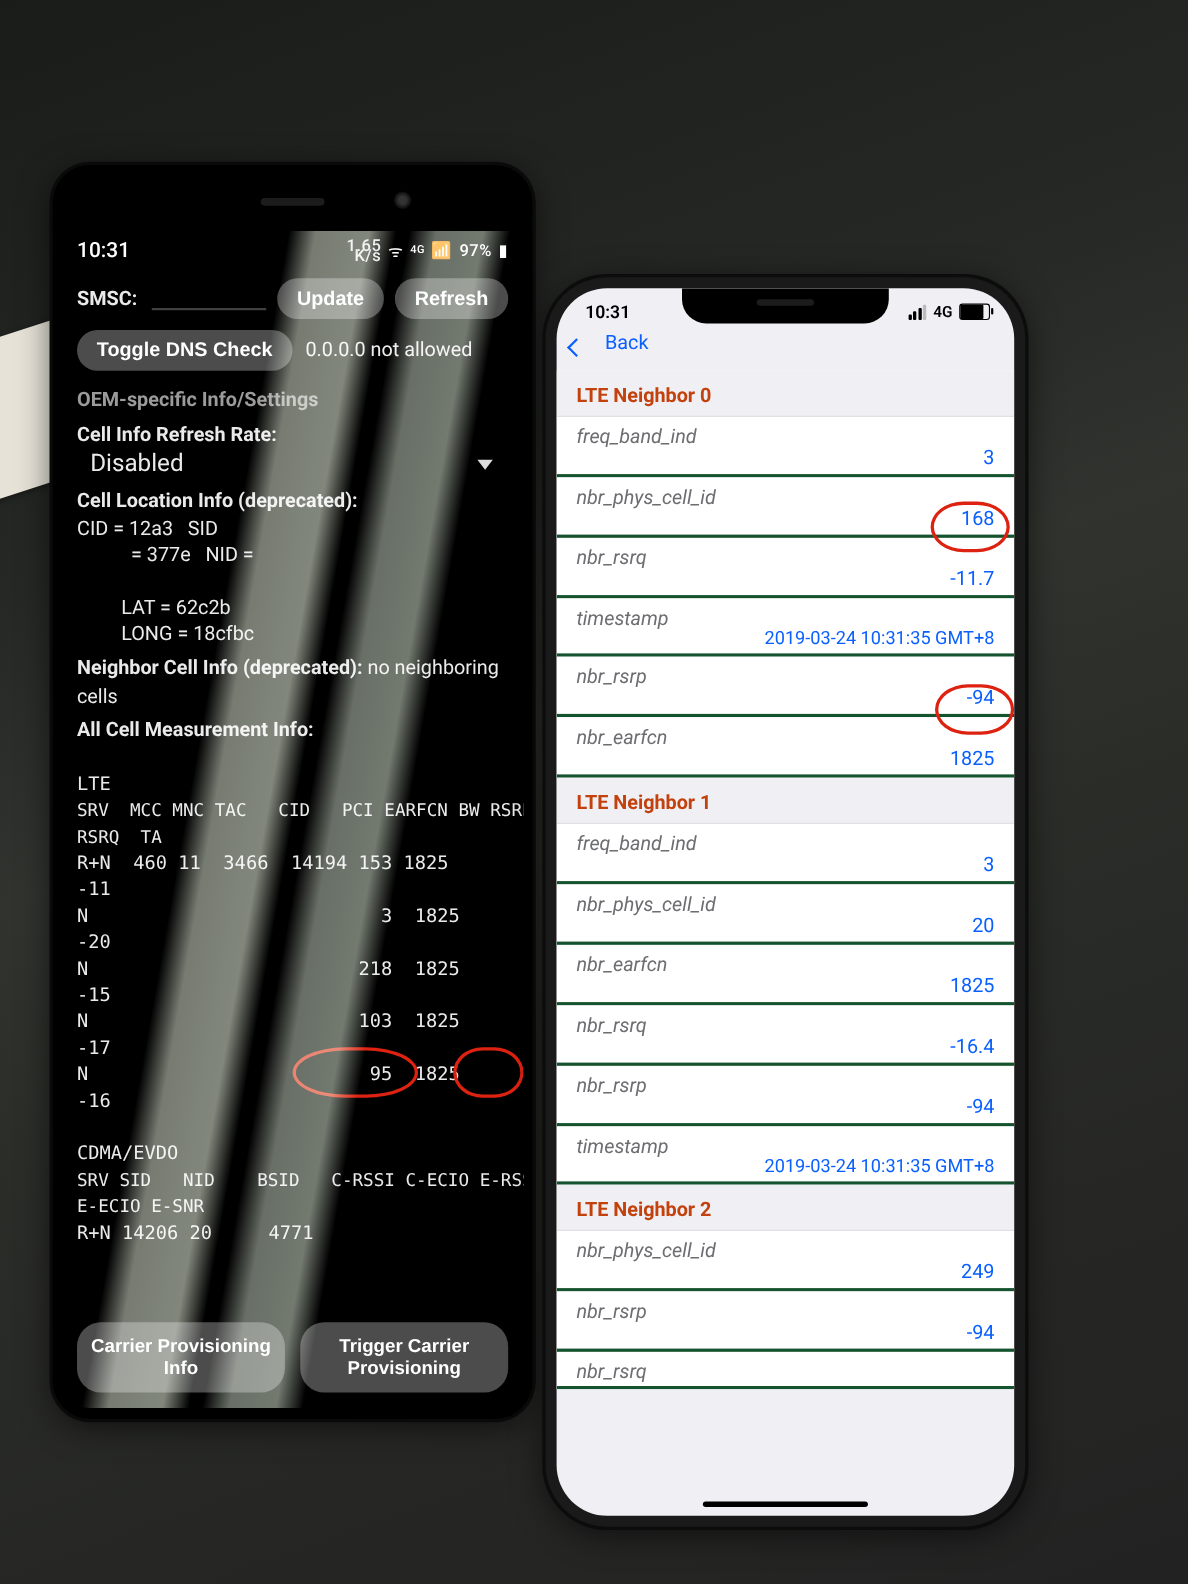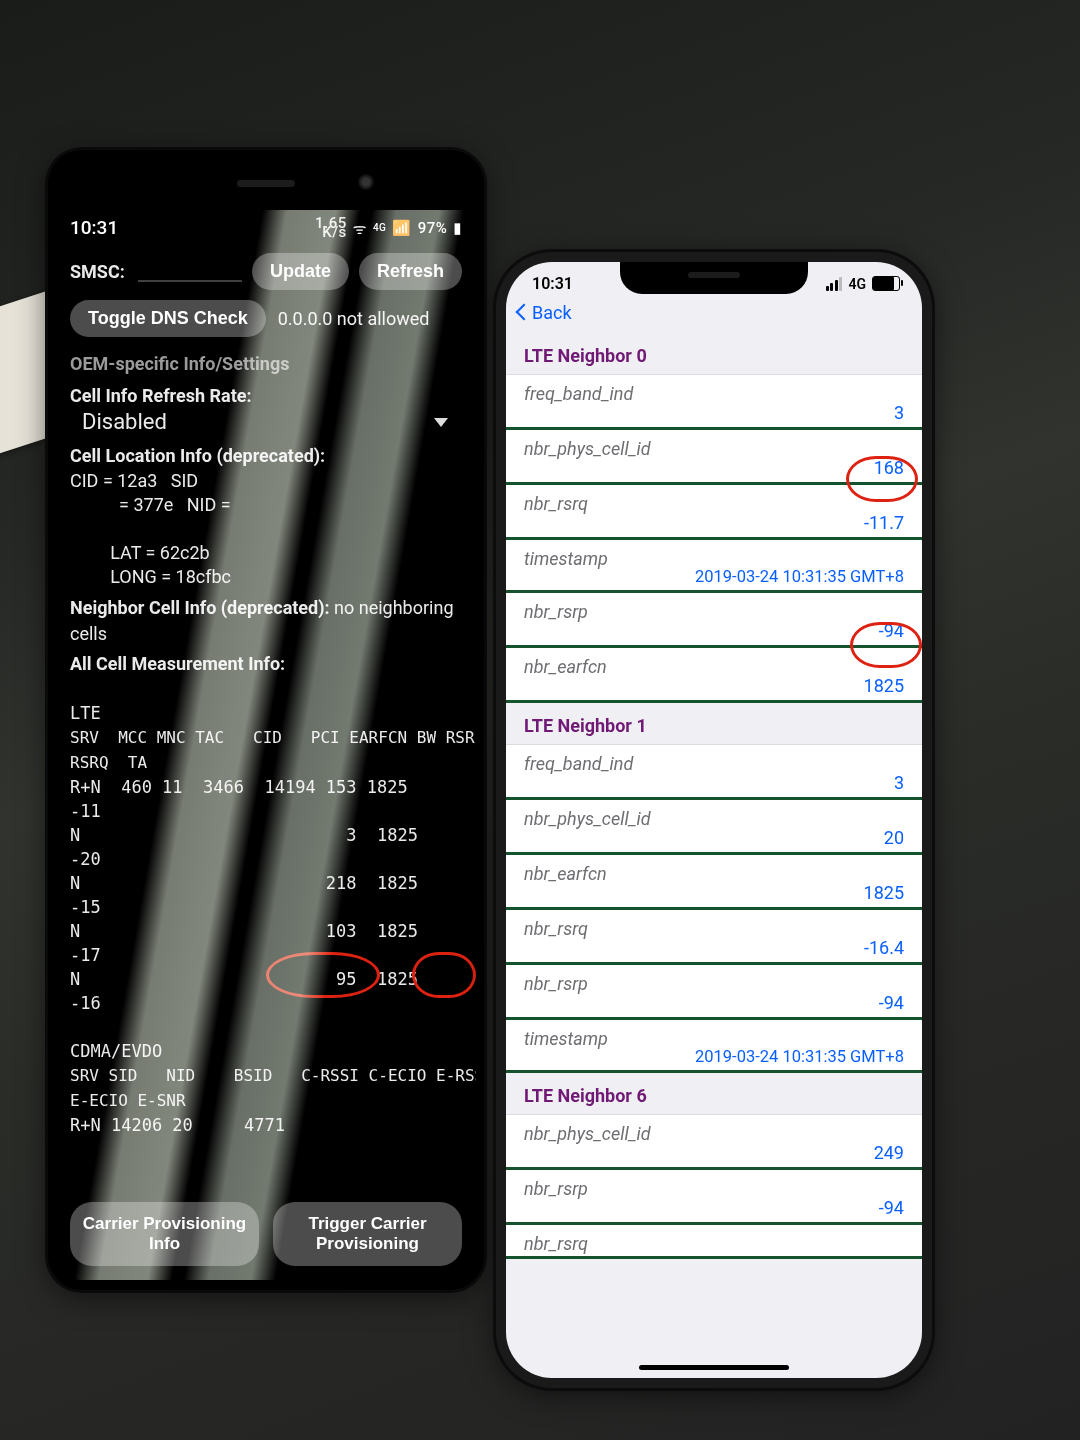--- a/index.html
+++ b/index.html
@@ -99,25 +99,25 @@
   .sbR .r{display:flex;align-items:center;gap:6px;font-size:14px}
   .sig{display:inline-flex;align-items:flex-end;gap:1.5px}
   .sig i{display:block;width:3px;background:#000;border-radius:1px}
   .sig i:nth-child(1){height:5px}.sig i:nth-child(2){height:8px}
   .sig i:nth-child(3){height:11px}.sig i:nth-child(4){height:14px;background:#bbb}
   .bat{display:inline-block;width:26px;height:13px;border:1.5px solid #000;border-radius:3px;position:relative}
   .bat:after{content:"";position:absolute;right:-4px;top:3px;width:2.5px;height:6px;background:#000;border-radius:1px}
   .bat i{display:block;height:100%;width:82%;background:#000;border-radius:1px}
 
   .navR{padding:6px 12px 10px 12px;font-size:18px}
-  .navR .back{color:#0a60ff;display:inline-flex;align-items:center;gap:0}
+  .navR .back{color:#0a60ff;display:inline-flex;align-items:flex-end;gap:18px}
   .chevL{display:inline-block;width:10px;height:10px;border-left:2.5px solid #0a60ff;border-bottom:2.5px solid #0a60ff;transform:rotate(45deg);margin-right:2px}
 
   .listR{background:#fff}
-  .sectH{background:#efeff4;color:#701a75;font-weight:700;font-size:18px;
+  .sectH{background:#efeff4;color:#c2410c;font-weight:700;font-size:18px;
     padding:12px 18px 8px 18px;border-bottom:1px solid #dcdce0}
   .cell{display:flex;flex-direction:column;padding:8px 18px 4px 18px;
     border-bottom:3px solid #14532d;background:#fff}
   .cell .k{color:#6d6d72;font-style:italic;font-size:18px}
   .cell .v{color:#0a60ff;font-size:18px;text-align:right;margin-top:-2px}
   .cell .v.sm{font-size:16.5px}
 
   .homebar{position:absolute;left:50%;bottom:8px;transform:translateX(-50%);
     width:150px;height:5px;border-radius:3px;background:#000}
 
@@ -292,21 +292,21 @@
             <div class="v">-16.4</div>
           </div>
         <div class="cell">
             <div class="k">nbr_rsrp</div>
             <div class="v">-94</div>
           </div>
         <div class="cell">
             <div class="k">timestamp</div>
             <div class="v sm">2019-03-24 10:31:35 GMT+8</div>
           </div>
-        <div class="sectH">LTE Neighbor 6</div>
+        <div class="sectH">LTE Neighbor 2</div>
         <div class="cell">
             <div class="k">nbr_phys_cell_id</div>
             <div class="v">249</div>
           </div>
         <div class="cell">
             <div class="k">nbr_rsrp</div>
             <div class="v">-94</div>
           </div>
         <div class="cell">
             <div class="k">nbr_rsrq</div>

